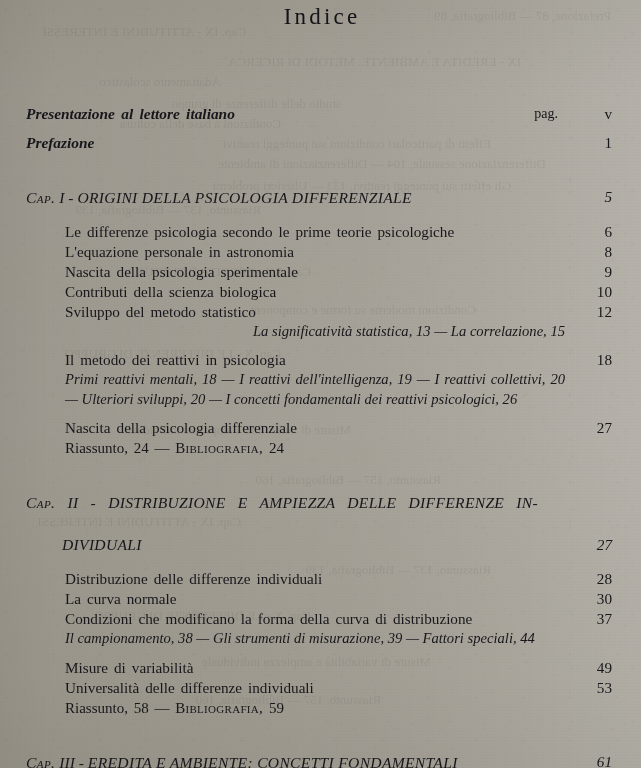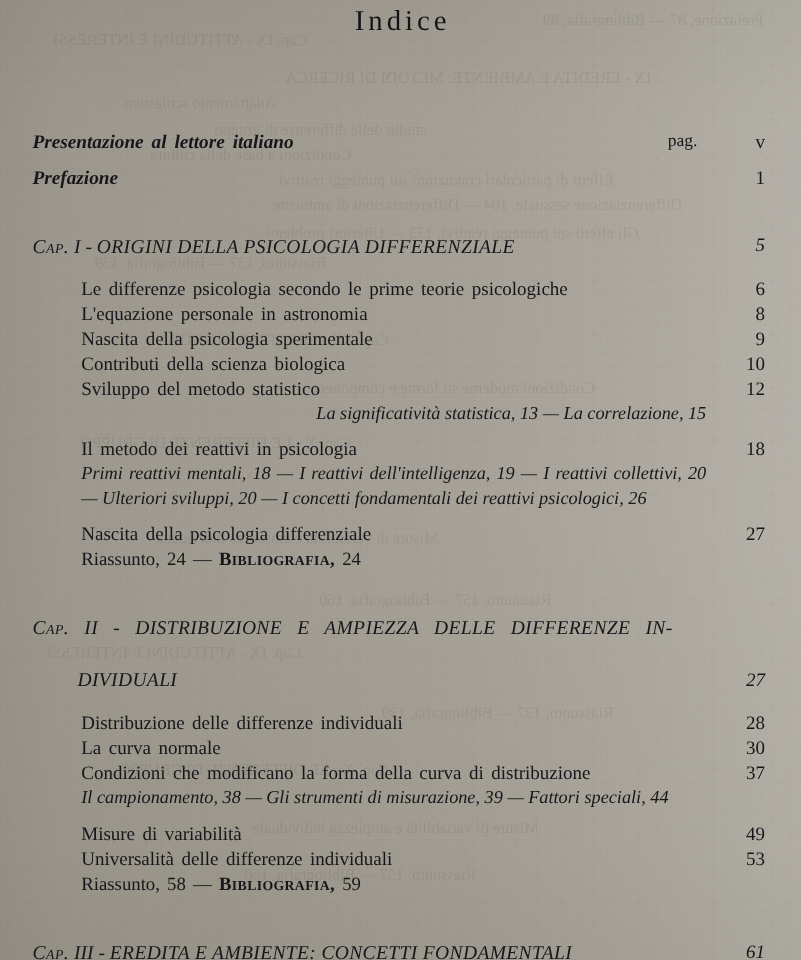--- a/index.html
+++ b/index.html
@@ -188,21 +188,20 @@
   }
   .summary {
     padding-left: 39px;
     font-size: 15px;
     line-height: 20px;
     word-spacing: 2px;
   }
   .sc {
     font-variant: small-caps;
     letter-spacing: 0.3px;
-    font-weight: bold;
   }
   .gap-sm { height: 9px; }
   .gap-md { height: 14px; }
   .gap-xl { height: 30px; }
 </style>
 </head>
 <body>
 
 <div class="page">
 

